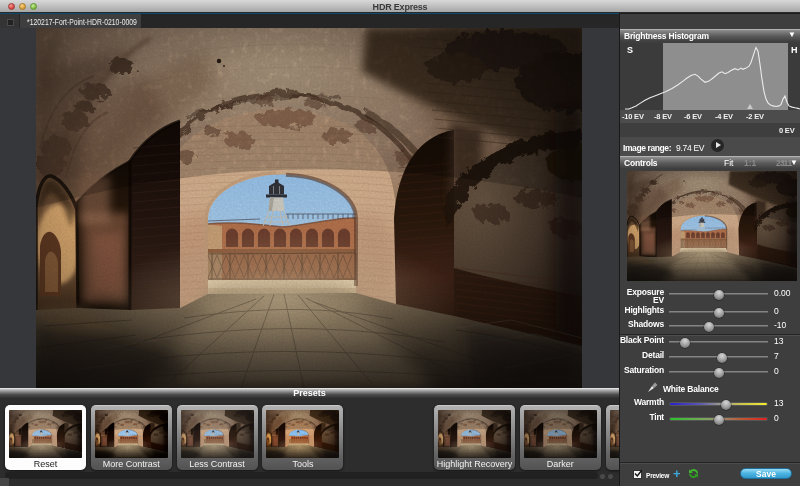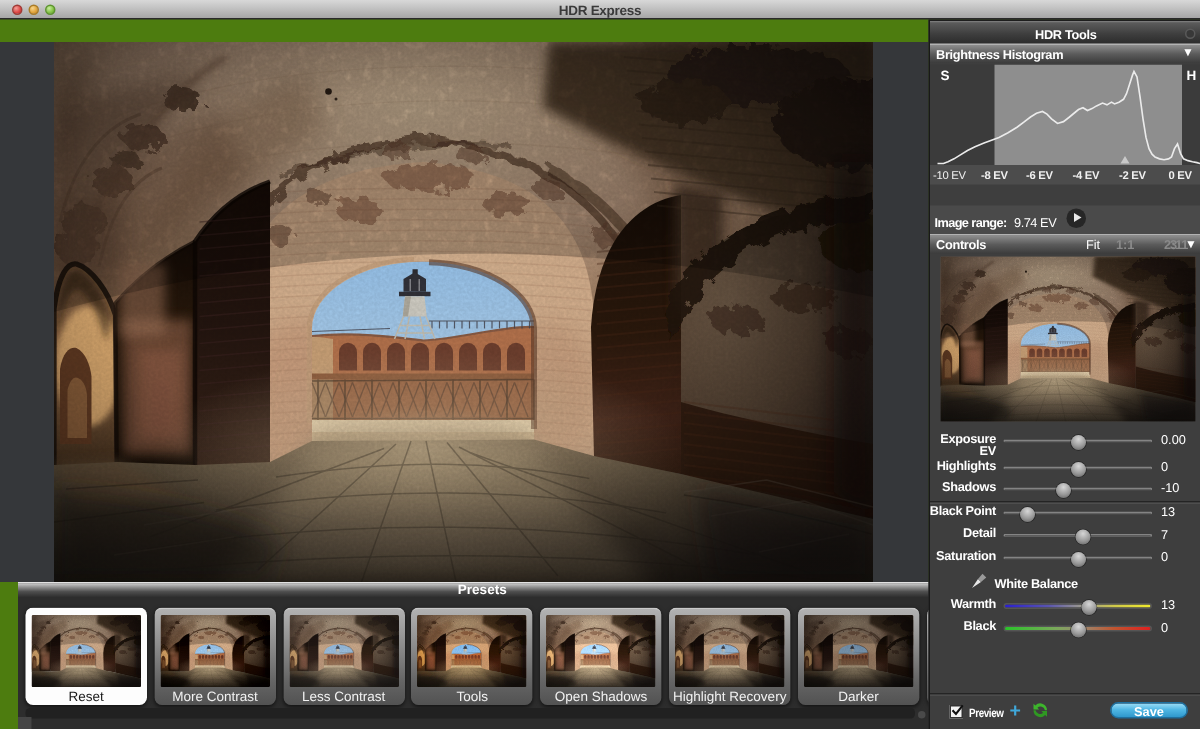--- a/index.html
+++ b/index.html
@@ -1,33 +1,33 @@
 <!DOCTYPE html>
 <html><head>
 <meta charset="utf-8">
 <style>
   * { margin:0; padding:0; box-sizing:border-box; }
   html,body { width:800px; height:486px; overflow:hidden; background:#222;
     font-family:"Liberation Sans", sans-serif; }
-  #win { position:relative; width:800px; height:486px; background:#4d7c0f; }
+  #win { position:relative; width:800px; height:486px; background:#0c4a6e; }
   #titlebar { position:absolute; left:0; top:0; width:800px; height:13px;
     background:linear-gradient(#d8d8d8,#c2c2c2 45%,#a6a6a6);
     border-bottom:1px solid #2a2a2a; }
   .tl { position:absolute; top:3px; width:7px; height:7px; border-radius:50%; }
   #title-text { position:absolute; top:2px; left:0; width:100%; text-align:center;
     font-size:9px; font-weight:bold; color:#3a3a3a; letter-spacing:-0.2px; }
   #tabbar { position:absolute; left:0; top:14px; width:619px; height:14px; background:#262626; }
   #tabicon { position:absolute; left:0; top:0; width:19px; height:14px; background:#343434; }
   #tabicon:after { content:""; position:absolute; left:7px; top:5px; width:5px; height:5px;
     background:#222; border:1px solid #4a4a4a; }
   #tab { position:absolute; left:20px; top:0; width:121px; height:14px; background:#3e3e3e; }
   #tab span { position:absolute; left:7px; top:2.5px; font-size:9px; color:#ececec; white-space:nowrap; transform:scaleX(0.76); transform-origin:0 0; }
   #canvas { position:absolute; left:0; top:28px; width:619px; height:360px; background:#35373a; }
   #photo-main { position:absolute; left:36px; top:0px; width:546px; height:360px; filter:blur(0.4px); }
-  #presets { position:absolute; left:0; top:388px; width:619px; height:98px; background:#2d2d2d;margin-left:12px; }
+  #presets { position:absolute; left:0; top:388px; width:619px; height:98px; background:#2d2d2d; }
   #presets-hdr { position:absolute; left:0; top:0; width:619px; height:10px;
     background:linear-gradient(#cacaca,#8a8a8a 30%,#4f4f4f 60%,#2f2f2f);
     border-top:1px solid #e2e2e2; }
   #presets-hdr span { position:absolute; left:0; top:-1px; width:100%; text-align:center;
     font-size:9px; font-weight:bold; color:#fff; }
   .card { position:absolute; top:17px; width:81px; height:65px; border-radius:5px;
     background:linear-gradient(#b2b2b2,#8a8a8a 40%,#656565 75%,#525252);
     box-shadow:0 1px 3px rgba(0,0,0,.6); border-top:1px solid #c9c9c9; }
   .card.sel { background:#fdfdfd; border-top:1px solid #fff; }
   .card .thumb { position:absolute; left:4px; top:4px; width:73px; height:48px; overflow:hidden;
@@ -471,20 +471,26 @@
 <rect x="0" y="0" width="546" height="360" fill="#888" filter="url(#fGrain)" opacity=".12"></rect>
         </g>
     </defs>
   </svg>
   <div id="titlebar">
     <div class="tl" style="left:8px;  background:radial-gradient(circle at 35% 30%, #f2a09a, #df4744 60%, #b33530); border:0.5px solid #9f3b36;"></div>
     <div class="tl" style="left:19px; background:radial-gradient(circle at 35% 30%, #f7d58c, #e0a33a 60%, #b97f23); border:0.5px solid #a87b28;"></div>
     <div class="tl" style="left:30px; background:radial-gradient(circle at 35% 30%, #c8eda0, #83c244 60%, #5f9c2d); border:0.5px solid #5d942e;"></div>
     <div id="title-text">HDR Express</div>
   </div>
+  <div id="tabbar">
+    <div id="tabicon"></div>
+    <div id="tab">
+        <span>*120217-Fort-Point-HDR-0210-0009</span>
+      </div>
+  </div>
   <div id="canvas">
     <svg id="photo-main" viewBox="0 0 546 360" preserveAspectRatio="none">
         <use href="#scene"></use>
       </svg>
   </div>
   <div id="presets">
     <div id="presets-hdr">
         <span>Presets</span>
       </div>
     <div class="card sel" style="left:5.0px">
@@ -504,26 +510,20 @@
             <use href="#scene"></use>
           </svg></div>
       <div class="lbl">Less Contrast</div>
     </div>
     <div class="card" style="left:262.4px">
       <div class="thumb"><svg width="73" height="48" viewBox="0 0 546 360" preserveAspectRatio="none" style="filter:saturate(1.45)">
             <use href="#scene"></use>
           </svg></div>
       <div class="lbl">Tools</div>
     </div>
-    <div class="card" style="left:348.2px">
-      <div class="thumb"><svg width="73" height="48" viewBox="0 0 546 360" preserveAspectRatio="none" style="filter:brightness(1.2)">
-            <use href="#scene"></use>
-          </svg></div>
-      <div class="lbl">Open Shadows</div>
-    </div>
     <div class="card" style="left:434.0px">
       <div class="thumb"><svg width="73" height="48" viewBox="0 0 546 360" preserveAspectRatio="none" style="filter:brightness(0.95)">
             <use href="#scene"></use>
           </svg></div>
       <div class="lbl">Highlight Recovery</div>
     </div>
     <div class="card" style="left:519.8px">
       <div class="thumb"><svg width="73" height="48" viewBox="0 0 546 360" preserveAspectRatio="none" style="filter:brightness(0.75)">
             <use href="#scene"></use>
           </svg></div>
@@ -536,45 +536,41 @@
       <div class="lbl"></div>
     </div>
     <div id="pscroll"></div>
       <div class="arr" style="position:absolute;left:600px;top:86px;width:5px;height:5px;border-radius:50%;background:#4a4a4a"></div>
       <div class="arr" style="position:absolute;left:608px;top:86px;width:5px;height:5px;border-radius:50%;background:#4a4a4a"></div>
     <div id="corner"></div>
   </div>
   <div id="rp">
 
     <div style="position:absolute;left:0;top:0;width:181px;height:1px;background:#1d1d1d"></div>
-    <div class="hdrbar" style="top:1px">
-      <div style="text-align:center;font-size:8.5px;font-weight:bold;color:#fff;margin-top:3px;letter-spacing:-0.2px">HDR Tools</div>
-      <div style="position:absolute;right:4px;top:4px;width:7px;height:7px;border-radius:50%;background:#383838;border:1px solid #5a5a5a"></div>
-    </div>
     <div class="secbar" style="top:16px">
       <span style="position:absolute;left:4px;top:1px;font-size:8.5px;font-weight:bold;color:#fff;letter-spacing:-0.2px">Brightness Histogram</span>
       <span style="position:absolute;right:5px;top:0px;font-size:8px;color:#fff">▼</span>
     </div>
     <div id="hist" style="position:absolute;left:0;top:30px;width:181px;height:67px">
       <svg width="181" height="67" style="position:absolute;left:0;top:0">
         <rect x="0" y="0" width="181" height="67" fill="#3b3b3b"></rect>
         <rect x="43" y="0" width="125" height="67" fill="#8e8e8e"></rect>
         <path d="M5,66 L9,66.0 L12,64.8 L16,62.9 L20,60.4 L25,57.3 L30,54.8 L36,52.4 L41,50.5 L46,48.6 L52,45.5 L58,41.8 L63,38.1 L67,35.0 L71,32.5 L75,31.3 L78,33.1 L81,36.2 L85,39.3 L89,38.1 L93,35.0 L96,32.5 L99,30.0 L102,28.8 L105,30.7 L108,29.4 L111,27.6 L115,25.7 L118,26.9 L121,25.1 L123,26.3 L126,25.1 L129,23.2 L131,19.5 L133,13.3 L135,7.1 L136,4.6 L138,8.3 L140,21.4 L142,36.2 L144,48.6 L146,56.1 L148,59.8 L150,61.7 L153,62.9 L156,63.5 L159,62.9 L161,61.7 L163,56.1 L165,53.0 L167,59.2 L169,62.9 L172,64.1 L175,64.8 L178,65.4 L180,66.0 L181,66" fill="none" stroke="#ebebeb" stroke-width="1.1"></path>
         <path d="M127,67 L130,62 L133,67 Z" fill="#c9c9c9" transform="translate(0,-1)"></path>
         <text x="7" y="10" font-size="9" font-weight="bold" fill="#fff" font-family="Liberation Sans">S</text>
         <text x="171" y="10" font-size="9" font-weight="bold" fill="#fff" font-family="Liberation Sans">H</text>
       </svg>
     </div>
     <div style="position:absolute;left:0;top:97px;width:181px;height:13px;background:#4c4c4c">
-      <span class="ax" style="position:absolute;left:2px;top:2px;font-size:7.5px;font-weight:normal;color:#f0f0f0;letter-spacing:-0.2px">-10 EV</span>
+      <span class="ax" style="position:absolute;left:2px;top:2px;font-size:7.5px;font-weight:bold;color:#f0f0f0;letter-spacing:-0.2px">-10 EV</span>
       <span class="ax" style="position:absolute;left:34px;top:2px;font-size:7.5px;font-weight:bold;color:#f0f0f0;letter-spacing:-0.2px">-8 EV</span>
       <span class="ax" style="position:absolute;left:64px;top:2px;font-size:7.5px;font-weight:bold;color:#f0f0f0;letter-spacing:-0.2px">-6 EV</span>
       <span class="ax" style="position:absolute;left:95px;top:2px;font-size:7.5px;font-weight:bold;color:#f0f0f0;letter-spacing:-0.2px">-4 EV</span>
       <span class="ax" style="position:absolute;left:126px;top:2px;font-size:7.5px;font-weight:bold;color:#f0f0f0;letter-spacing:-0.2px">-2 EV</span>
-      <span class="ax" style="position:absolute;left:159px;top:2px;font-size:7.5px;font-weight:bold;color:#f0f0f0;letter-spacing:-0.2px">0 EV</span>
+      <span class="ax" style="position:absolute;left:159px;top:16px;font-size:7.5px;font-weight:bold;color:#f0f0f0;letter-spacing:-0.2px">0 EV</span>
     </div>
     <div style="position:absolute;left:0;top:124px;width:181px;height:19px;background:#4a4a4a">
       <span style="position:absolute;left:3px;top:6px;font-size:8.5px;font-weight:bold;color:#fff;letter-spacing:-0.4px">Image range:</span>
       <span style="position:absolute;left:56px;top:6px;font-size:8.5px;font-weight:normal;color:#fff;letter-spacing:-0.3px">9.74 EV</span>
       <div style="position:absolute;left:91px;top:2px;width:13px;height:13px;border-radius:50%;background:#262626">
         <div style="position:absolute;left:5px;top:3px;width:0;height:0;border-left:5px solid #e8e8e8;border-top:3.5px solid transparent;border-bottom:3.5px solid transparent"></div>
       </div>
     </div>
     <div class="secbar" style="top:143px">
       <span style="position:absolute;left:4px;top:1px;font-size:8.5px;font-weight:bold;color:#fff;letter-spacing:-0.2px">Controls</span>
@@ -616,21 +612,21 @@
     <div class="knob" style="left:97px;top:339.5px"></div>
     <div class="val" style="top:337.5px">7</div>
     <div class="slider-label" style="top:352.5px">Saturation</div>
     <div class="track" style="top:357.5px"></div>
     <div class="knob" style="left:94px;top:354.5px"></div>
     <div class="val" style="top:352.5px">0</div>
     <div class="slider-label" style="top:384.5px">Warmth</div>
     <div class="track" style="top:388.5px;height:4px;background:linear-gradient(90deg,#2a1fd0,#5a55b0 30%,#9a9890 52%,#cfc84a 75%,#f0ea2c);border-color:#555"></div>
     <div class="knob" style="left:100.5px;top:386.5px"></div>
     <div class="val" style="top:384.5px">13</div>
-    <div class="slider-label" style="top:399.5px">Black</div>
+    <div class="slider-label" style="top:399.5px">Tint</div>
     <div class="track" style="top:403.5px;height:4px;background:linear-gradient(90deg,#29c329,#7aa85a 35%,#9a8a70 52%,#c05530 75%,#e01f1f);border-color:#555"></div>
     <div class="knob" style="left:94px;top:401.5px"></div>
     <div class="val" style="top:399.5px">0</div>
     <div style="position:absolute;left:0;top:449px;width:181px;height:1px;background:#242424"></div>
     <div style="position:absolute;left:0;top:450px;width:181px;height:1px;background:#4c4c4c"></div>
     <div style="position:absolute;left:13px;top:457px;width:9px;height:9px;background:#f4f4f4;border:1px solid #333">
       <svg width="11" height="11" style="position:absolute;left:-1px;top:-2px">
           <path d="M2,4.5 L4.3,7 L8.8,1.2" stroke="#111" stroke-width="1.4" fill="none"></path>
         </svg>
     </div>

